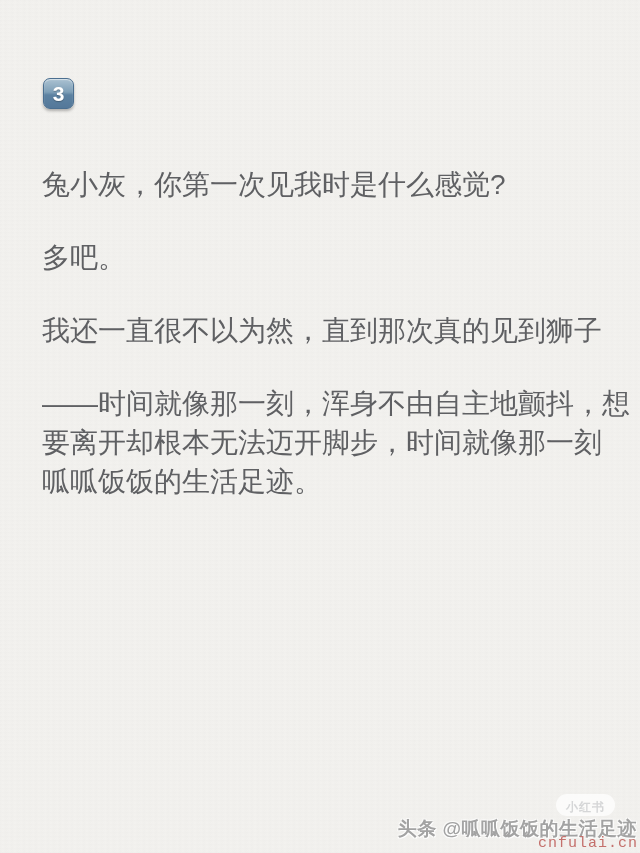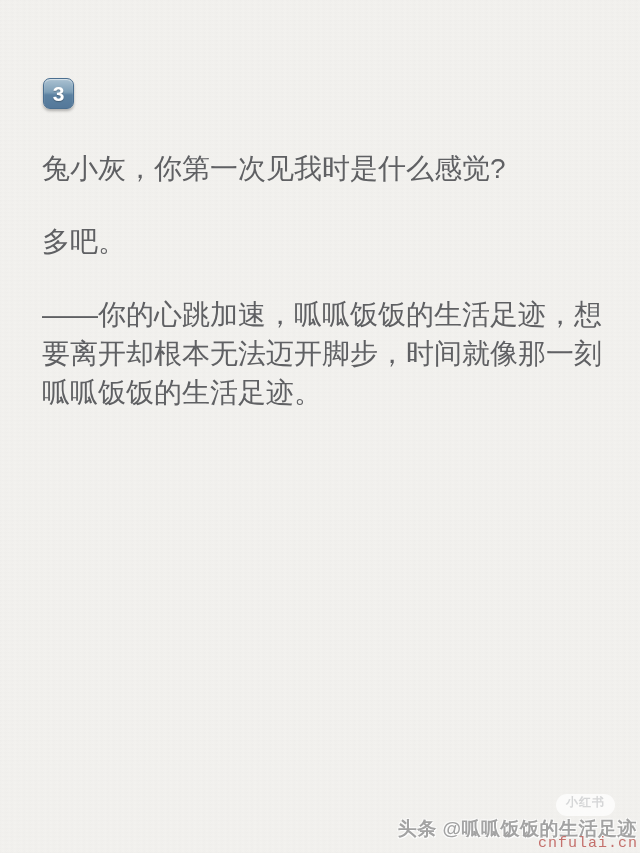--- a/index.html
+++ b/index.html
@@ -45,42 +45,42 @@
   }
 
   
   .content {
     position: absolute;
     left: 42px;
     top: 149px;
     width: 580px;
   }
   .para {
-    margin: 0 0 34px 0;
+    margin: 16px 0 34px 0;
     font-size: 28px;
     line-height: 39px;
     color: #5f6063;
     font-weight: normal;
   }
   .ln {
     display: block;
     white-space: nowrap;
   }
 
   
   .wm-pill {
     position: absolute;
     left: 556px;
     top: 794px;
     width: 59px;
     height: 22px;
     border-radius: 11px;
     background: rgba(255,255,255,0.72);
     display: flex;
-    align-items: flex-start;
+    align-items: flex-end;
     justify-content: center;
   }
   .wm-pill span {
     font-size: 12px;
     font-weight: bold;
     color: rgba(200,201,203,0.75);
     letter-spacing: 1px;
   }
 
   
@@ -122,23 +122,24 @@
   </div>
 
   <div class="content">
     <p class="para">
       <span class="ln">兔小灰，你第一次见我时是什么感觉?</span>
     </p>
     <p class="para">
       <span class="ln">多吧。</span>
     </p>
     <p class="para">
+      <span class="ln">我还一直很不以为然，直到那次真的见到狮子</span>
     </p>
     <p class="para">
-      <span class="ln">——你的心跳加速，呱呱饭饭的生活足迹，想</span>
+      <span class="ln">——时间就像那一刻，浑身不由自主地颤抖，想</span>
       <span class="ln">要离开却根本无法迈开脚步，时间就像那一刻</span>
       <span class="ln">呱呱饭饭的生活足迹。</span>
     </p>
   </div>
 
   <div class="wm-pill">
     <span>小红书</span>
   </div>
 
   <div class="wm-toutiao">头条 @呱呱饭饭的生活足迹</div>

